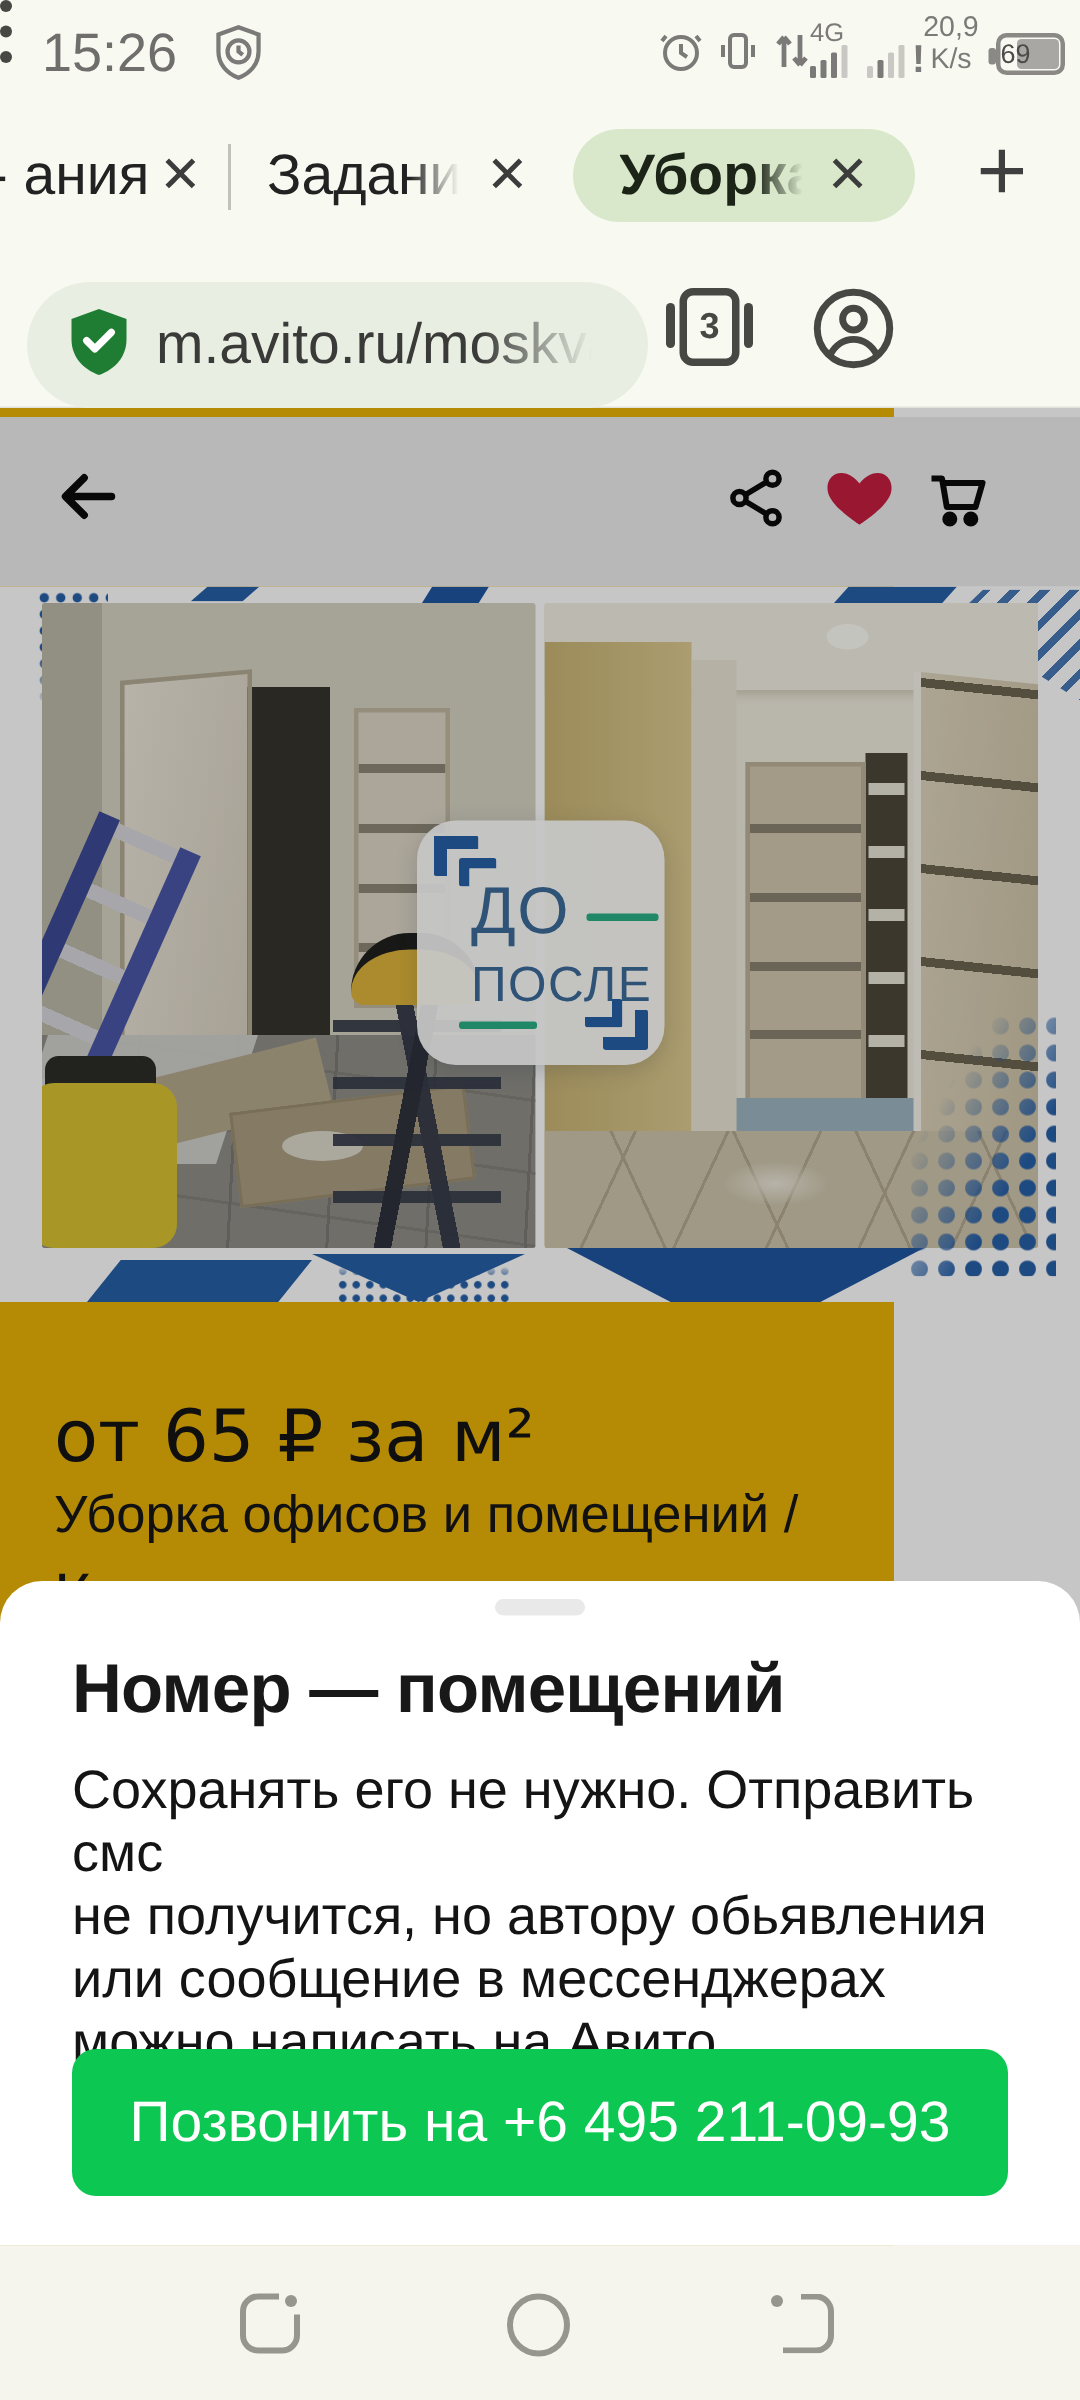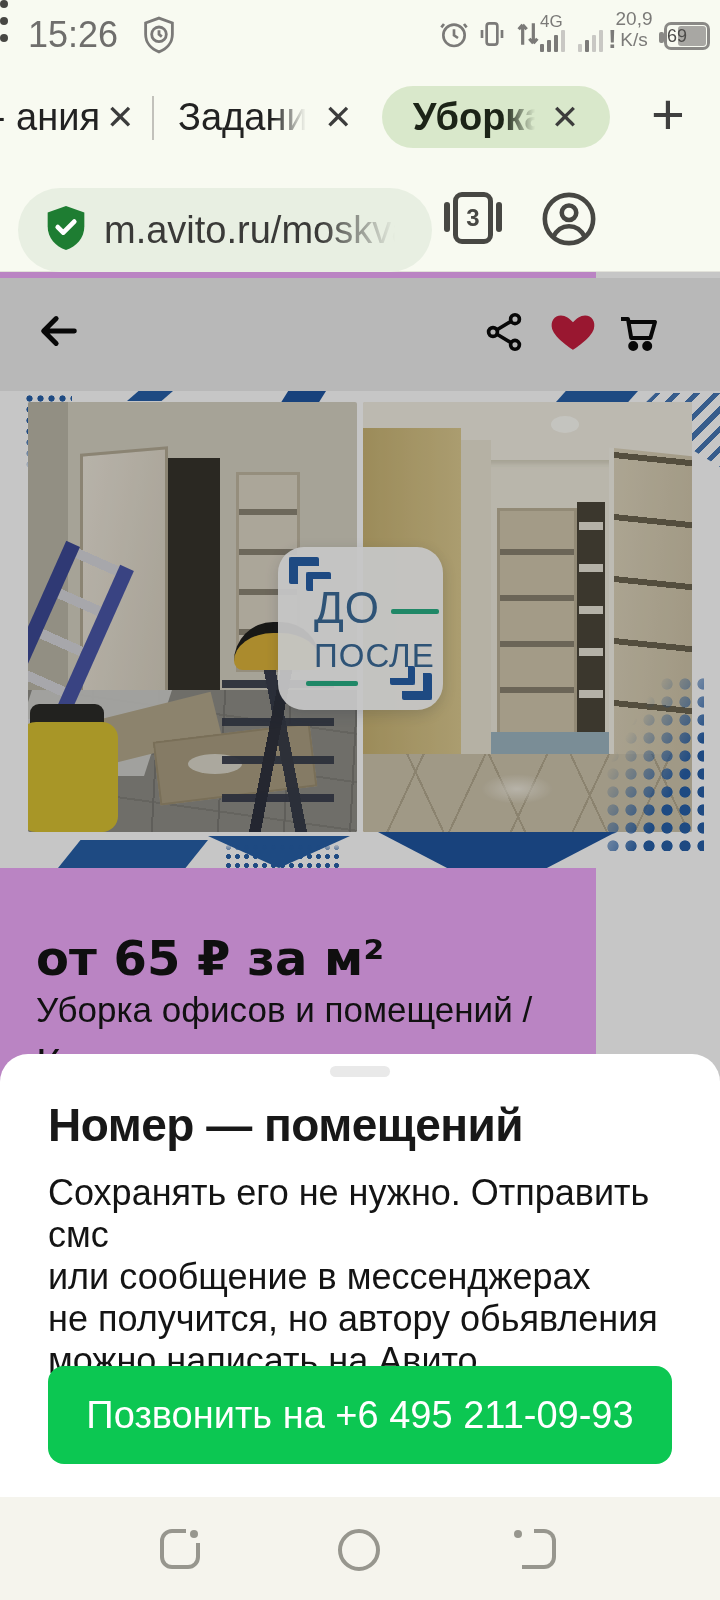--- a/index.html
+++ b/index.html
@@ -51,21 +51,21 @@
   .url-text{margin-left:16px;font-size:38px;color:#3a3a38;width:300px;overflow:hidden;white-space:nowrap;}
   .chrome-ic{position:absolute;top:190px;color:#474743;}
   .ic-tabcount{left:446px;width:54px;height:58px;}
   .tabcount-box{position:absolute;left:7px;top:2px;width:40px;height:52px;border:5px solid #474743;border-radius:9px;background:var(--chrome-bg,#f8faf1);display:flex;align-items:center;justify-content:center;font-size:24px;font-weight:700;color:#474743;}
   .tabcount-side{position:absolute;top:12px;width:6px;height:30px;background:#474743;border-radius:3px;}
   .ic-profile{left:540px;}
   .ic-menu{left:648px;top:196px;display:flex;flex-direction:column;gap:9px;}
   .ic-menu i{width:8px;height:8px;border-radius:50%;background:#474743;}
 
   
-  .page{position:absolute;left:0;top:272px;width:596px;height:1225px;background:#f0abfc;z-index:10;}
+  .page{position:absolute;left:0;top:272px;width:596px;height:1225px;background:#eab308;z-index:10;}
   .page-header{position:absolute;left:0;top:6px;width:720px;height:113px;background:#ededed;color:#111;}
   .ph-back{position:absolute;left:36px;top:30px;}
   .ph-share{position:absolute;left:482px;top:32px;}
   .ph-heart{position:absolute;left:548px;top:28px;color:var(--heart-red,#c51e3e);}
   .ph-cart{position:absolute;left:614px;top:30px;}
 
   
   .banner{position:absolute;left:0;top:119px;width:720px;height:477px;background:#fff;overflow:hidden;}
   .deco{position:absolute;background:var(--banner-blue,#2760a8);}
   .deco-t1{left:127px;top:0;width:46px;height:10px;clip-path:polygon(25% 0,100% 0,75% 100%,0 100%);}
@@ -116,21 +116,21 @@
   .bk-tl2{left:28px;top:25px;width:25px;height:19px;border-left-width:7px;border-top-width:7px;}
   .bk-br1{right:11px;bottom:10px;width:30px;height:27px;border-right-width:9px;border-bottom-width:9px;}
   .bk-br2{right:28px;bottom:25px;width:25px;height:19px;border-right-width:7px;border-bottom-width:7px;}
   .badge-line1{position:absolute;left:36px;top:36px;display:flex;align-items:center;gap:11px;color:var(--badge-text-blue,#3c6b99);}
   .badge-before{font-size:44px;letter-spacing:1px;}
   .badge-dash{width:48px;height:5px;background:var(--badge-green,#2aaf85);border-radius:2px;margin-top:6px;}
   .badge-after{position:absolute;left:36px;top:90px;font-size:33px;letter-spacing:1px;color:var(--badge-text-blue,#3c6b99);}
   .badge-dash2{position:absolute;left:28px;top:134px;width:52px;height:5px;background:var(--badge-green,#2aaf85);border-radius:2px;}
 
   
-  .price{position:absolute;left:36px;top:658px;font-size:48px;font-weight:700;color:#141414;font-family:"DejaVu Sans","Liberation Sans",sans-serif;}
+  .price{position:absolute;left:36px;top:658px;font-size:48px;font-weight:400;color:#141414;font-family:"DejaVu Sans","Liberation Sans",sans-serif;}
   .title{position:absolute;left:36px;top:718px;font-size:35px;color:#171717;}
   .title-overflow{position:absolute;left:36px;top:768px;font-size:42px;color:#171717;}
 
   .scrim{position:absolute;left:0;top:0;width:720px;height:1225px;background:rgba(0,0,0,.225);z-index:20;}
 
   
   .sheet{position:absolute;left:0;top:1054px;width:720px;height:443px;background:#fff;border-radius:28px 28px 0 0;z-index:50;}
   .handle{position:absolute;left:330px;top:12px;width:60px;height:11px;background:#e9e9e9;border-radius:6px;}
   .sheet-title{position:absolute;left:48px;top:44px;font-size:46px;font-weight:700;color:#181818;letter-spacing:-.5px;}
   .sheet-body{position:absolute;left:48px;top:118px;font-size:36px;line-height:42px;color:#141414;}
@@ -342,22 +342,22 @@
     <div class="title-overflow">К</div>
 
     <div class="scrim"></div>
   </main>
 
   <section class="sheet">
     <div class="handle"></div>
     <h1 class="sheet-title" style="margin:0">Номер — помещений</h1>
     <div class="sheet-body">
       <div>Сохранять его не нужно. Отправить смс</div>
+      <div>не получится, но автору обьявления</div>
       <div>или сообщение в мессенджерах</div>
-      <div>не получится, но автору обьявления</div>
       <div>можно написать на Авито.</div>
     </div>
     <button class="call-btn">Позвонить на +6 495 211-09-93</button>
   </section>
 
   <nav class="navbar">
     <div class="nav-ic nav-recents">
         <i class="notch"></i>
         <i class="dot"></i>
       </div>

